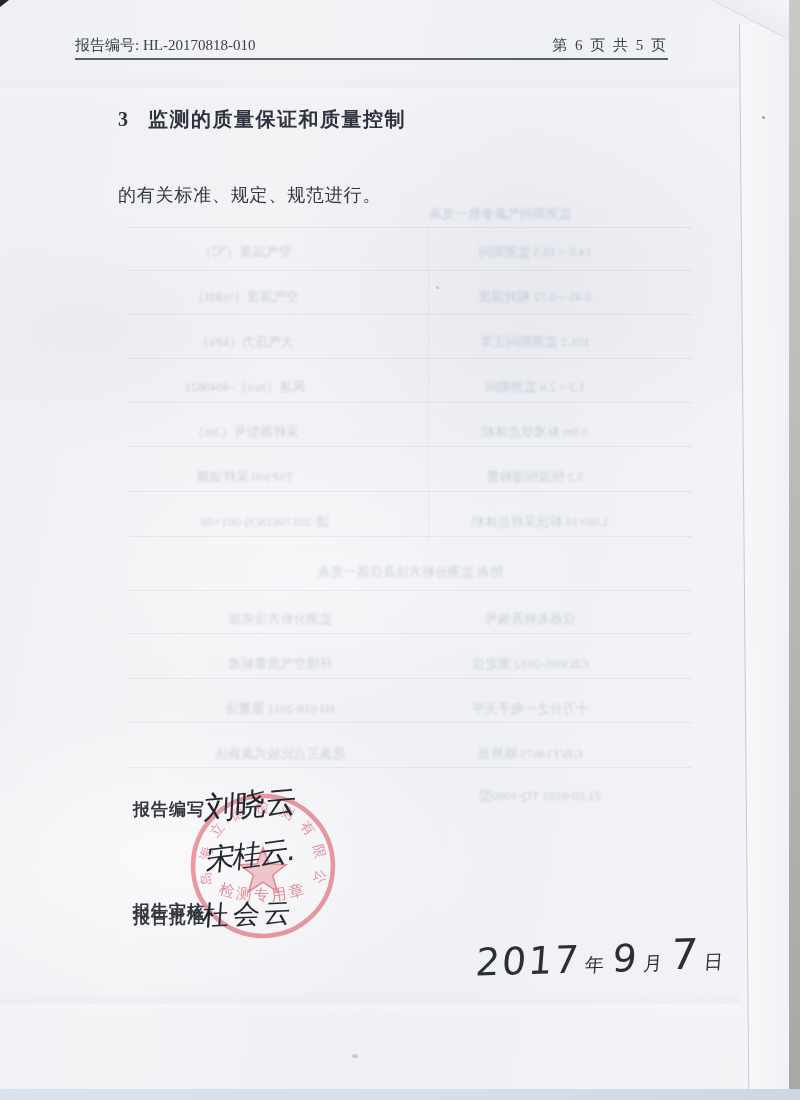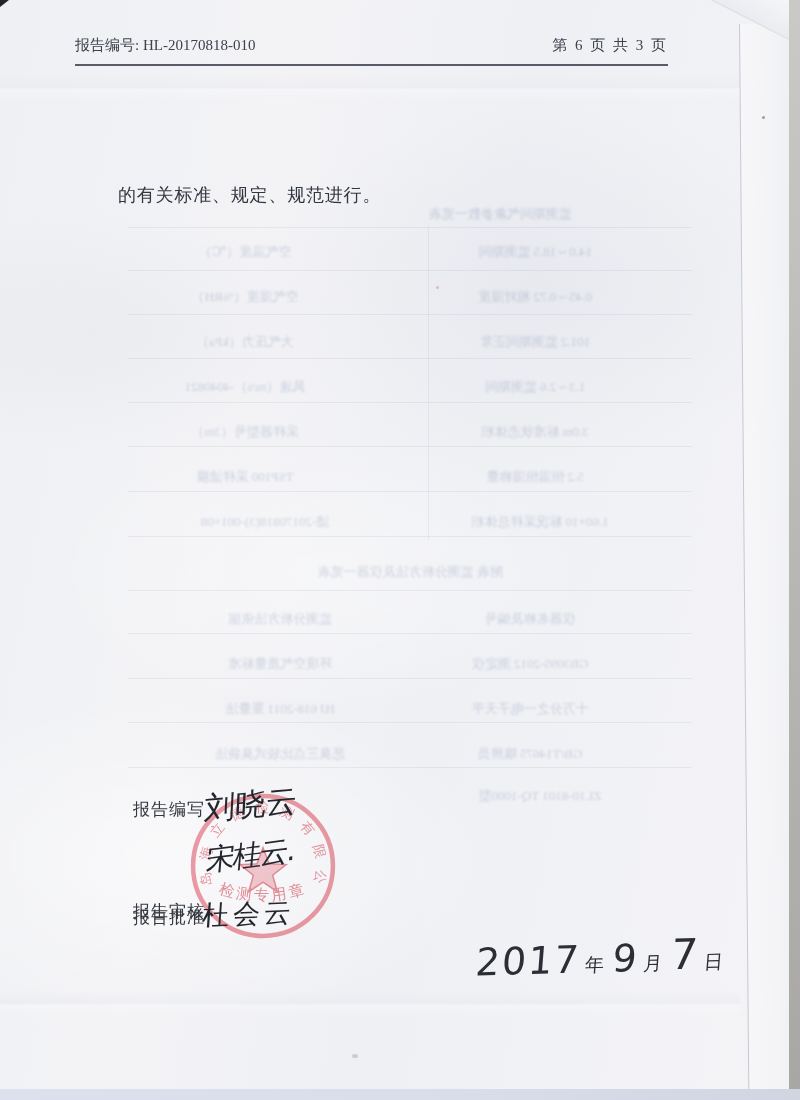--- a/index.html
+++ b/index.html
@@ -26,40 +26,40 @@
     transform:rotate(27deg);}
   .right-strip{position:absolute;left:789px;top:0;width:11px;height:1100px;
     background:linear-gradient(#cbc9c6 0%,#bdbbb8 40%,#a9a7a3 100%);}
   .bottom-strip{position:absolute;left:0;bottom:0;width:800px;height:11px;
     background:linear-gradient(90deg,#dbe2ed,#d7deea 60%,#cfd6e2);}
   .crease-h{position:absolute;left:0;width:740px;height:26px;opacity:.5;
     background:linear-gradient(rgba(255,255,255,0), rgba(214,217,226,.35) 50%, rgba(255,255,255,.5) 60%, rgba(255,255,255,0));}
   .speck{position:absolute;border-radius:50%;}
   
   .header{position:absolute;left:75px;top:36px;width:593px;display:flex;
-    justify-content:space-between;align-items:flex-end;padding-bottom:9px;
+    justify-content:space-between;align-items:flex-end;padding-bottom:3px;
     border-bottom:2px solid #575c67;color:#3c414c;font-size:15px;}
   .header .pageinfo{letter-spacing:2px;}
   
   .sec-heading{position:absolute;left:118px;top:106px;font-size:20px;font-weight:600;
     color:#2e323c;letter-spacing:1.5px;}
   .sec-heading .num{margin-right:20px;letter-spacing:0;}
   .para-line{position:absolute;font-size:18px;color:#32363f;letter-spacing:.8px;white-space:nowrap;}
   .para-1{left:152px;top:148px;}
   .para-2{left:118px;top:183px;}
   
   .bleed-row{position:absolute;font-size:13px;color:rgba(108,128,164,.30);
     text-align:center;transform:scaleX(-1);filter:blur(1.2px);
     white-space:nowrap;overflow:hidden;pointer-events:none;}
   .bleed-line{position:absolute;left:128px;width:564px;height:1px;
     background:rgba(148,160,188,.16);pointer-events:none;}
   .bleed-divider{position:absolute;left:428px;top:226px;width:1px;height:314px;
     background:rgba(148,160,188,.14);pointer-events:none;}
   
-  .sig-row{position:absolute;left:133px;color:#34383f;font-size:17px;letter-spacing:1px;z-index:3;}
+  .sig-row{position:absolute;left:133px;color:#34383f;font-size:17px;letter-spacing:1px;z-index:3;font-weight:bold;}
   .sig-name{position:absolute;font-family:"DejaVu Sans",sans-serif;color:#23262c;z-index:3;white-space:nowrap;}
   .sig-name-1{left:204px;top:784px;font-size:31px;transform:rotate(-5deg) skewX(-8deg);}
   .sig-name-2{left:206px;top:836px;font-size:29px;transform:rotate(-7deg) skewX(-12deg);letter-spacing:-2px;}
   .sig-name-3{left:202px;top:896px;font-size:27px;transform:rotate(-2deg) skewX(-6deg);letter-spacing:4px;}
   
   .stamp{position:absolute;left:188px;top:791px;width:150px;height:150px;z-index:2;
     mix-blend-mode:multiply;opacity:.92;}
   
   .date{position:absolute;left:476px;top:936px;z-index:3;color:#2b2e35;
     font-family:"DejaVu Sans",sans-serif;transform:rotate(-1.5deg) skewX(-6deg);
@@ -79,23 +79,26 @@
   <div class="bottom-strip"></div>
   <div class="corner-tl"></div>
   <div class="crease-h" style="top:74px"></div>
   <div class="crease-h" style="top:990px"></div>
   <div class="speck" style="left:436px;top:286px;width:3px;height:3px;background:rgba(220,130,140,.5)"></div>
   <div class="speck" style="left:762px;top:116px;width:3px;height:3px;background:rgba(90,80,80,.55)"></div>
   <div class="speck" style="left:352px;top:1054px;width:6px;height:4px;background:rgba(150,150,155,.4)"></div>
 
   <div class="header">
     <span>报告编号: HL-20170818-010</span>
-    <span class="pageinfo">第 6 页 共 3 页</span>
+    <span class="pageinfo">第 6 页 共 5 页</span>
   </div>
 
+  <div class="sec-heading">
+    <span class="num">3</span><span>监测的质量保证和质量控制</span>
+  </div>
 
   <div class="para-line para-2">的有关标准、规定、规范进行。</div>
 
   <div id="bleed">
     <div class="bleed-divider"></div>
   <div class="bleed-row" style="top: 205px; left: 380px; width: 240px;">监测期间气象参数一览表</div>
       <div class="bleed-row" style="top: 243px; left: 150px; width: 190px;">空气温度（℃）</div>
       <div class="bleed-row" style="top: 243px; left: 430px; width: 210px;">14.0～18.5 监测期间</div>
       <div class="bleed-row" style="top: 288px; left: 150px; width: 190px;">空气湿度（%RH）</div>
       <div class="bleed-row" style="top: 288px; left: 430px; width: 210px;">0.45～0.72 相对湿度</div>

